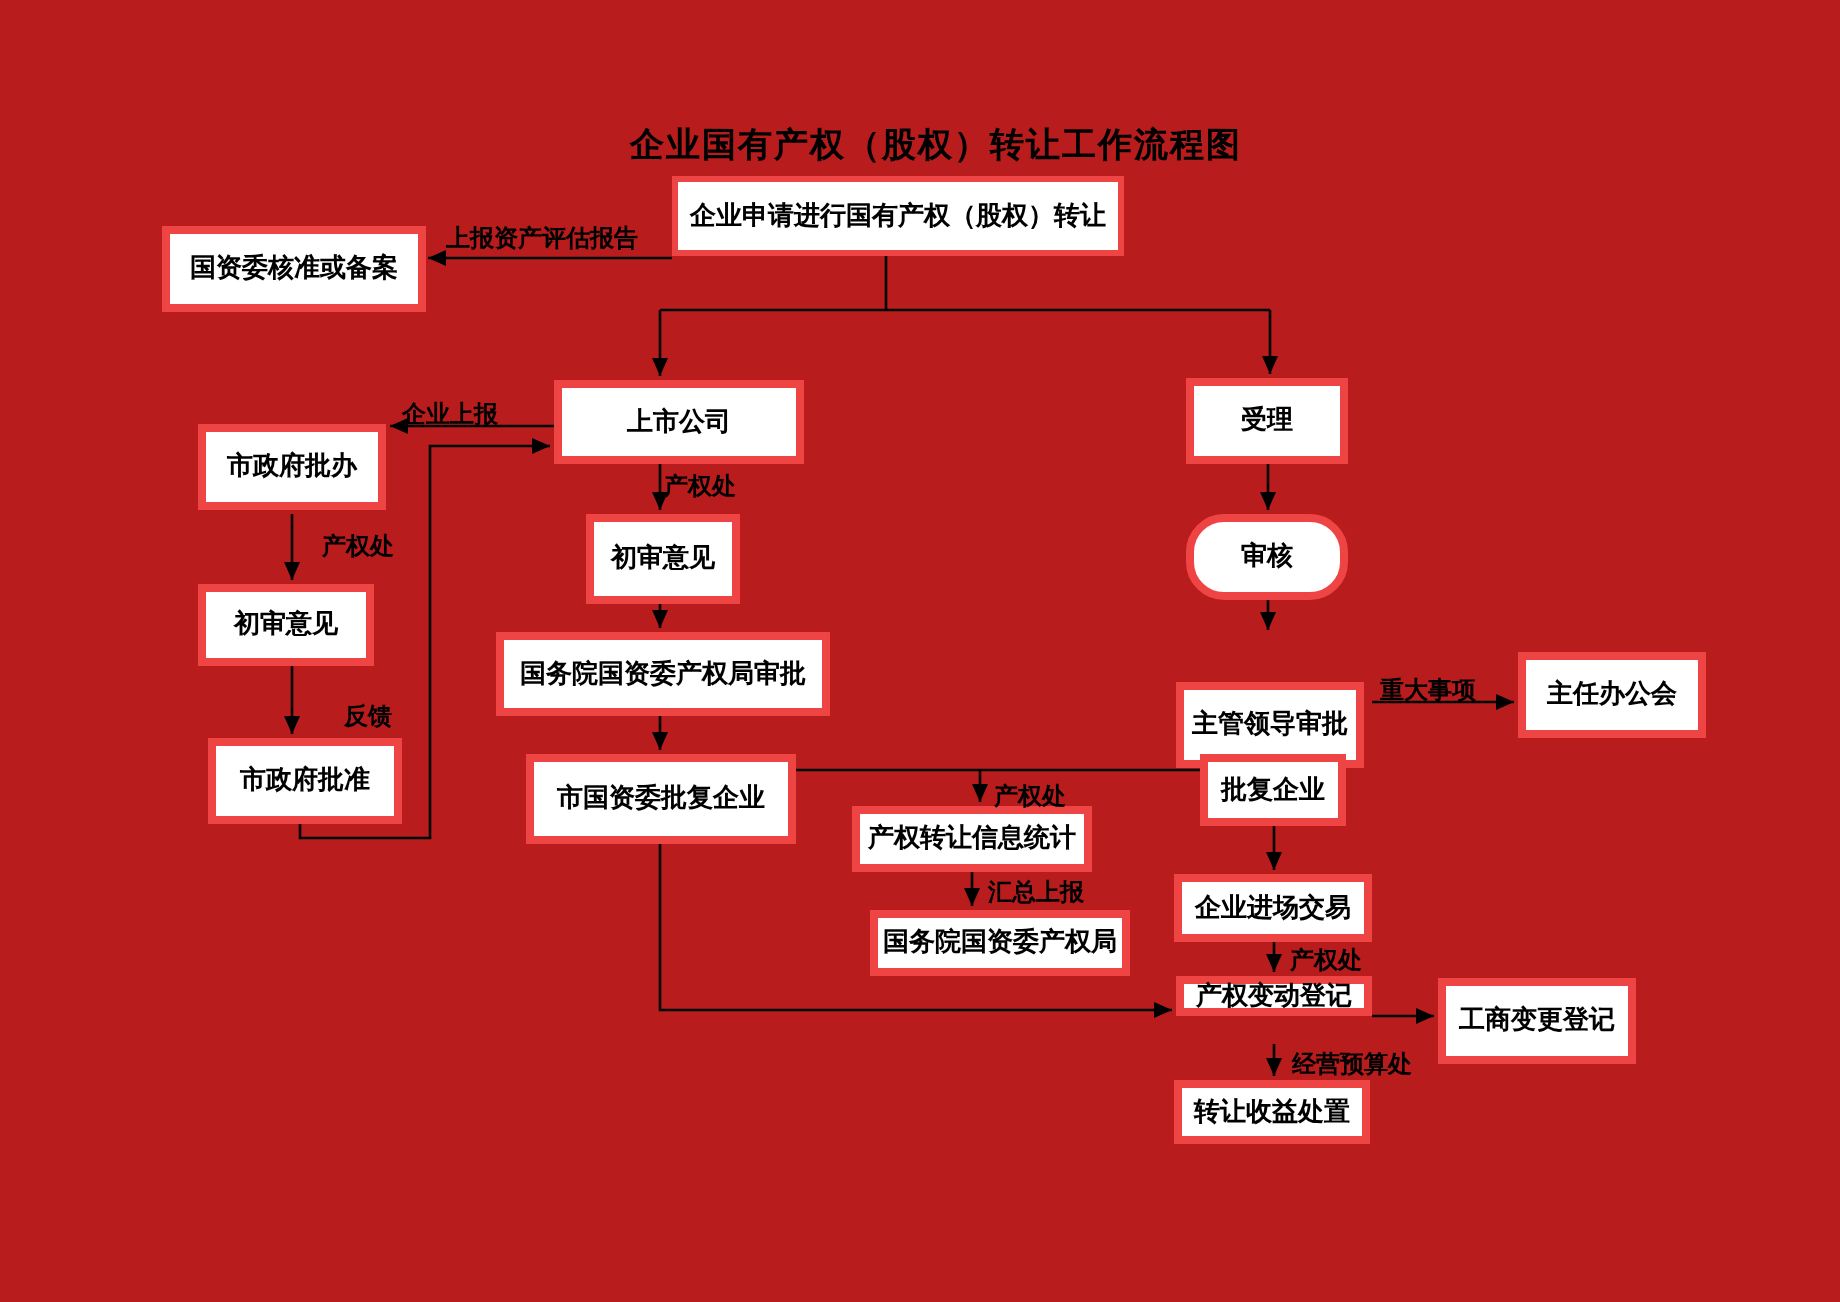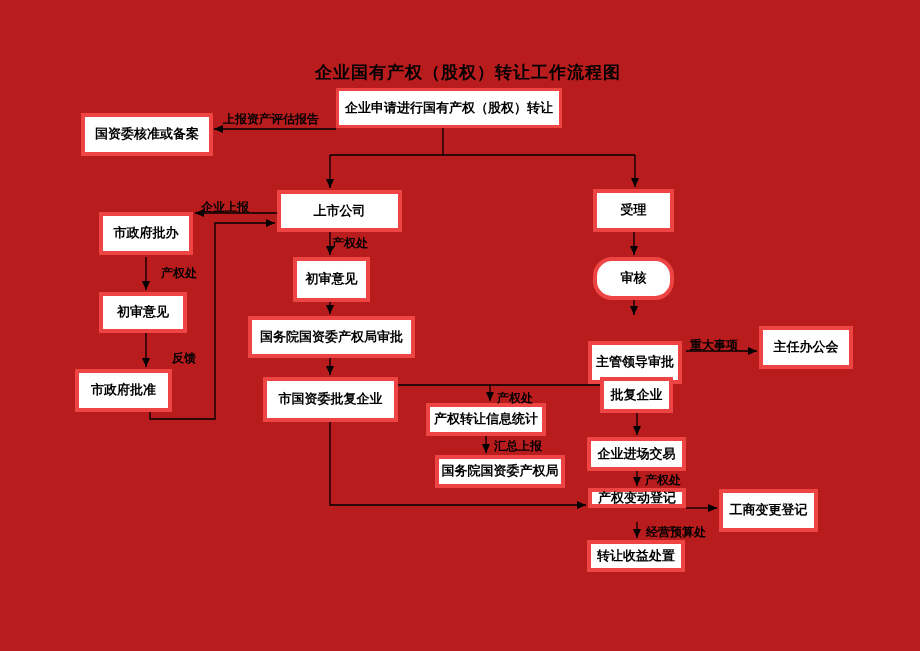--- a/index.html
+++ b/index.html
@@ -129,21 +129,21 @@
       </div>
       <div class="node" style="left: 248px; top: 316px; width: 167px; height: 42px;">
         <span>国务院国资委产权局审批</span>
       </div>
       <div class="node" style="left: 588px; top: 317px; width: 94px; height: 43px; margin-top: 24px;">
         <span>主管领导审批</span>
       </div>
       <div class="node" style="left: 759px; top: 326px; width: 94px; height: 43px;">
         <span>主任办公会</span>
       </div>
-      <div class="node" style="left: 75px; top: 369px; width: 97px; height: 43px;">
+      <div class="node" style="left: 104px; top: 369px; width: 97px; height: 43px;">
         <span>市政府批准</span>
       </div>
       <div class="node" style="left: 263px; top: 377px; width: 135px; height: 45px;">
         <span>市国资委批复企业</span>
       </div>
       <div class="node" style="left: 600px; top: 377px; width: 73px; height: 36px;">
         <span>批复企业</span>
       </div>
       <div class="node" style="left: 426px; top: 403px; width: 120px; height: 33px;">
         <span>产权转让信息统计</span>

